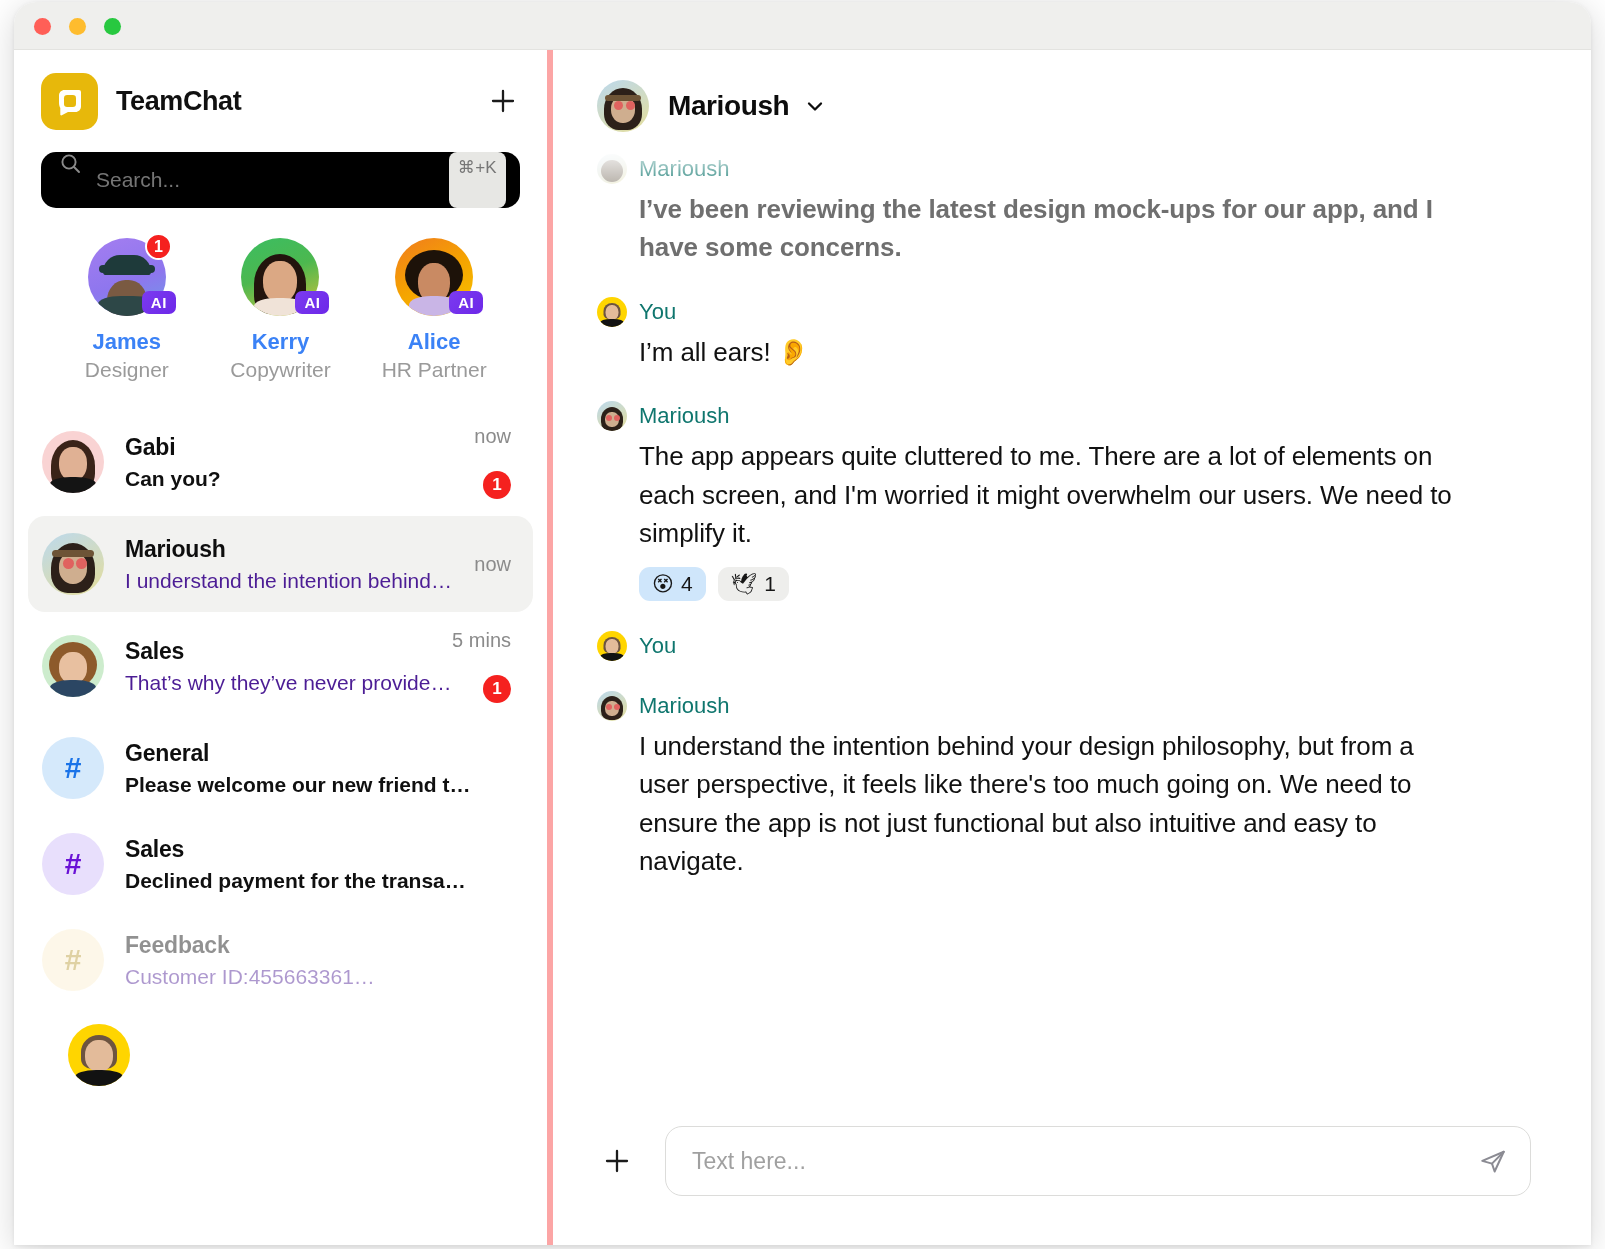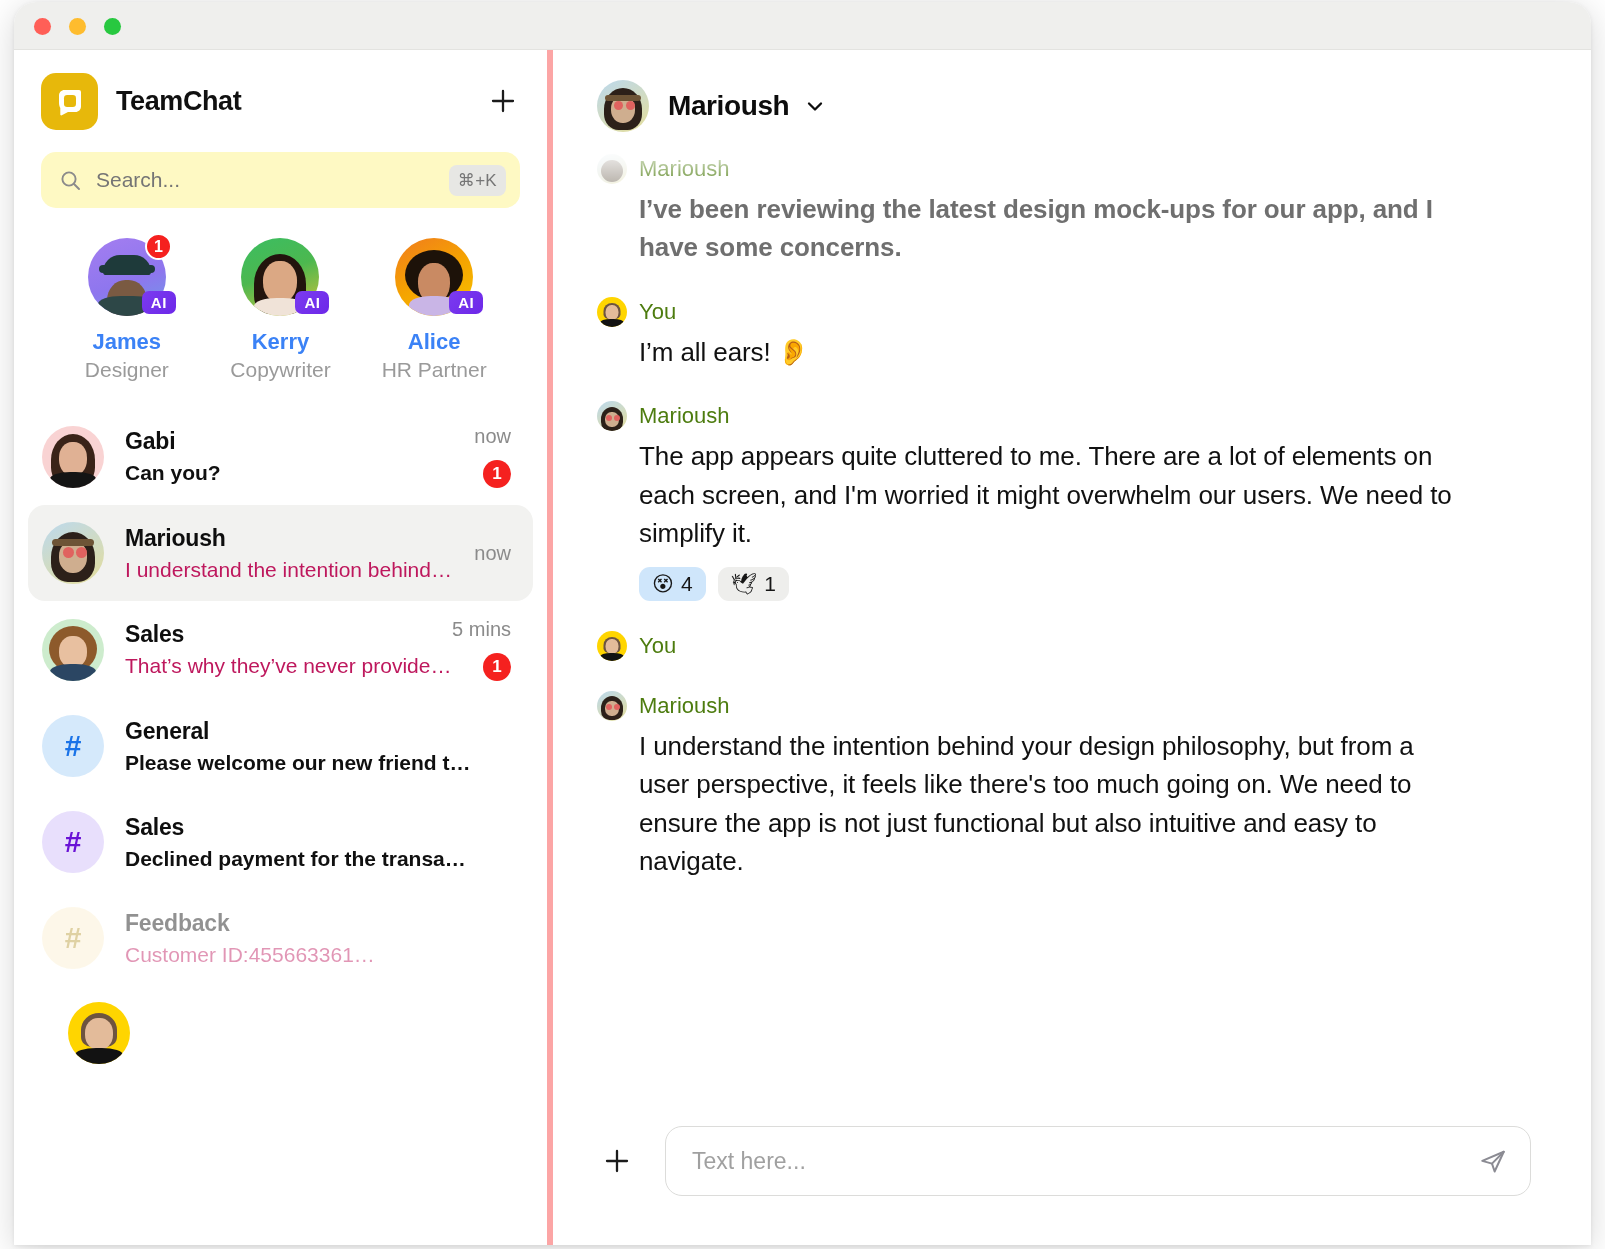--- a/index.html
+++ b/index.html
@@ -70,22 +70,22 @@
   }
   .plus-btn {
     margin-left: auto; width: 34px; height: 34px;
     display: flex; align-items: center; justify-content: center;
     color: #1b1b1b; cursor: pointer;
   }
 
   
   .search-wrap { padding: 24px 27px 0 27px; }
   .search {
-    height: 56px; border-radius: 15px; background: #fef9c3;
-    display: flex; align-items: center; padding: 0 14px 0 18px;
+    height: 56px; border-radius: 15px; background: #000000;
+    display: flex; padding: 0 14px 0 18px;
     cursor: text;
   }
   .search-icon { color: #8b8b8b; display: flex; flex-shrink: 0; }
   .search-ph {
     flex: 1; margin-left: 14px; font-size: 21px; color: #8e8e8e;
     background: transparent; border: none; outline: none;
     font-family: inherit;
   }
   .kbd {
     background: #e7e7e4; color: #767676; font-size: 17px;
@@ -136,25 +136,25 @@
     flex-shrink: 0; overflow: hidden; position: relative;
   }
   .hash-av {
     width: 62px; height: 62px; border-radius: 50%;
     flex-shrink: 0; display: flex; align-items: center; justify-content: center;
     font-size: 30px; font-weight: bold;
   }
   .conv-mid { flex: 1; margin-left: 21px; min-width: 0; }
   .conv-name { font-size: 23px; font-weight: bold; color: #0e0e0e; letter-spacing: -0.2px; }
   .conv-prev {
-    font-size: 21px; color: #be185d; margin-top: 6px;
+    font-size: 21px; color: #4c1d95; margin-top: 6px;
     white-space: nowrap; overflow: hidden; text-overflow: ellipsis;
   }
   .conv-prev.bold { color: #101010; font-weight: bold; }
-  .conv-right { display: flex; flex-direction: column; align-items: flex-end; gap: 12px; flex-shrink: 0; }
+  .conv-right { display: flex; flex-direction: column; align-items: flex-end; gap: 23px; flex-shrink: 0; }
   .conv-time { font-size: 20px; color: #8b8b8b; }
   .conv-unread {
     width: 28px; height: 28px; border-radius: 50%;
     background: #f5211f; color: #fff; font-size: 17px; font-weight: bold;
     display: flex; align-items: center; justify-content: center;
   }
   .me-av {
     width: 62px; height: 62px; border-radius: 50%;
     margin: 16px 0 0 40px; overflow: hidden; position: relative;
     cursor: pointer;
@@ -175,21 +175,21 @@
     overflow: hidden;
   }
   .thread-fade {
     position: absolute; left: 0; top: 84px; right: 0; height: 58px;
     background: linear-gradient(to bottom, #ffffff 18%, rgba(255,255,255,0));
     pointer-events: none; z-index: 4;
   }
   .msg { margin-bottom: 30px; }
   .msg-head { display: flex; align-items: center; gap: 12px; margin-bottom: 6px; }
   .msg-av { width: 30px; height: 30px; border-radius: 50%; overflow: hidden; position: relative; flex-shrink: 0; }
-  .msg-author { font-size: 22px; color: #4d7c0f; }
+  .msg-author { font-size: 22px; color: #0f766e; }
   .msg-text {
     font-size: 26px; color: #111111; line-height: 1.48;
     margin-left: 42px; letter-spacing: -0.1px; max-width: 830px;
   }
   .msg-text.faded { color: #6f6f6f; font-weight: bold; }
   .reactions { display: flex; gap: 12px; margin: 14px 0 0 42px; }
   .rx {
     display: flex; align-items: center; gap: 7px;
     padding: 5px 13px; border-radius: 11px; font-size: 21px;
     color: #161616; cursor: pointer;

